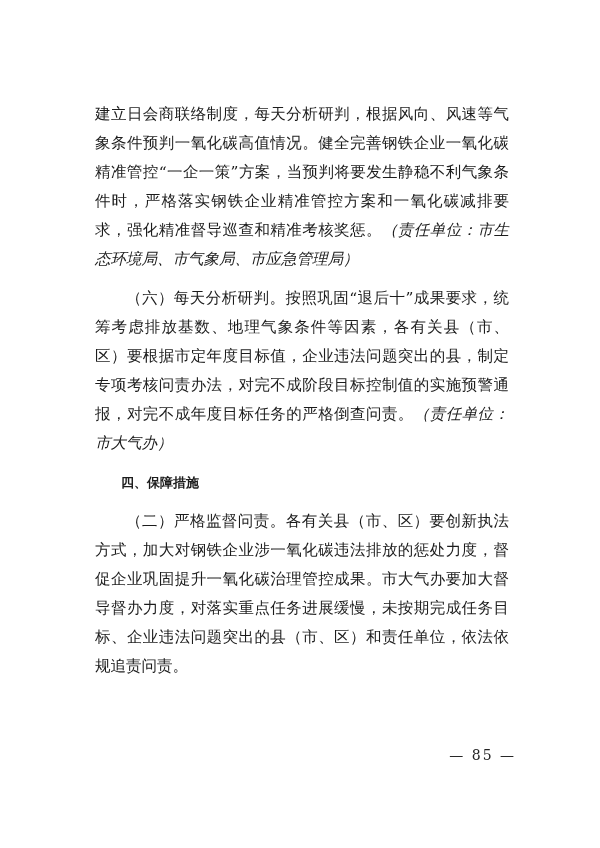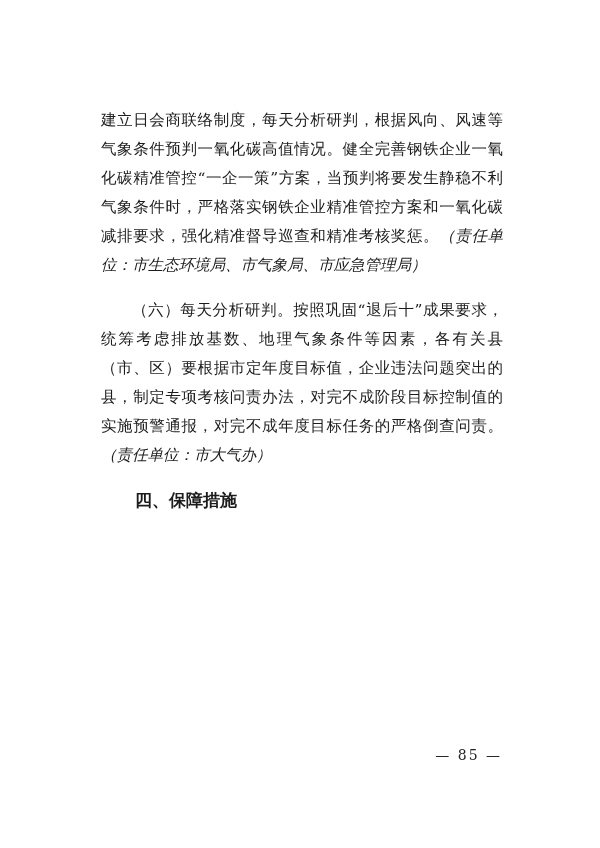--- a/index.html
+++ b/index.html
@@ -19,59 +19,60 @@
   .content {
     position: absolute;
     left: 85px;
     top: 90px;
     width: 434px;
     font-size: 15.5px;
     line-height: 29px;
     text-align: justify;
   }
   .content p {
-    margin: 16px;
+    margin: 10px;
     padding: 0;
     text-indent: 2em;
   }
   .content p.no-indent {
     text-indent: 0;
   }
   .section-heading {
     margin: 0;
     padding: 0;
     text-indent: 2em;
     font-weight: bold;
     font-family: "DejaVu Sans", "Liberation Sans", sans-serif;
     line-height: 29px;
-    font-size: 17px;
+    font-size: 13px;
   }
   .kai {
     font-style: italic;
   }
   .page-number {
     position: absolute;
     top: 747px;
-    right: 98px;
+    right: 84px;
     font-size: 14px;
     letter-spacing: 2px;
     color: #222222;
     font-family: "DejaVu Serif", "Liberation Serif", serif;
   }
 </style>
 </head>
 <body>
 
 <div class="page">
   <div class="content">
 
     <p class="no-indent"><span>建立日会商联络制度，每天分析研判，根据风向、风速等气象条件预判一氧化碳高值情况。健全完善钢铁企业一氧化碳精准管控“一企一策”方案，当预判将要发生静稳不利气象条件时，严格落实钢铁企业精准管控方案和一氧化碳减排要求，强化精准督导巡查和精准考核奖惩。</span><span class="kai">（责任单位：市生态环境局、市气象局、市应急管理局）</span></p>
 
     <p><span>（六）每天分析研判。</span><span>按照巩固“退后十”成果要求，统筹考虑排放基数、地理气象条件等因素，各有关县（市、区）要根据市定年度目标值，企业违法问题突出的县，制定专项考核问责办法，对完不成阶段目标控制值的实施预警通报，对完不成年度目标任务的严格倒查问责。</span><span class="kai">（责任单位：市大气办）</span></p>
 
     <p class="section-heading">四、保障措施</p>
 
 
+    <p><span>（二）严格监督问责。</span><span>各有关县（市、区）要创新执法方式，加大对钢铁企业涉一氧化碳违法排放的惩处力度，督促企业巩固提升一氧化碳治理管控成果。市大气办要加大督导督办力度，对落实重点任务进展缓慢，未按期完成任务目标、企业违法问题突出的县（市、区）和责任单位，依法依规追责问责。</span></p>
 
   </div>
 
   <div class="page-number">— 85 —</div>
 </div>
 
 </body></html>

